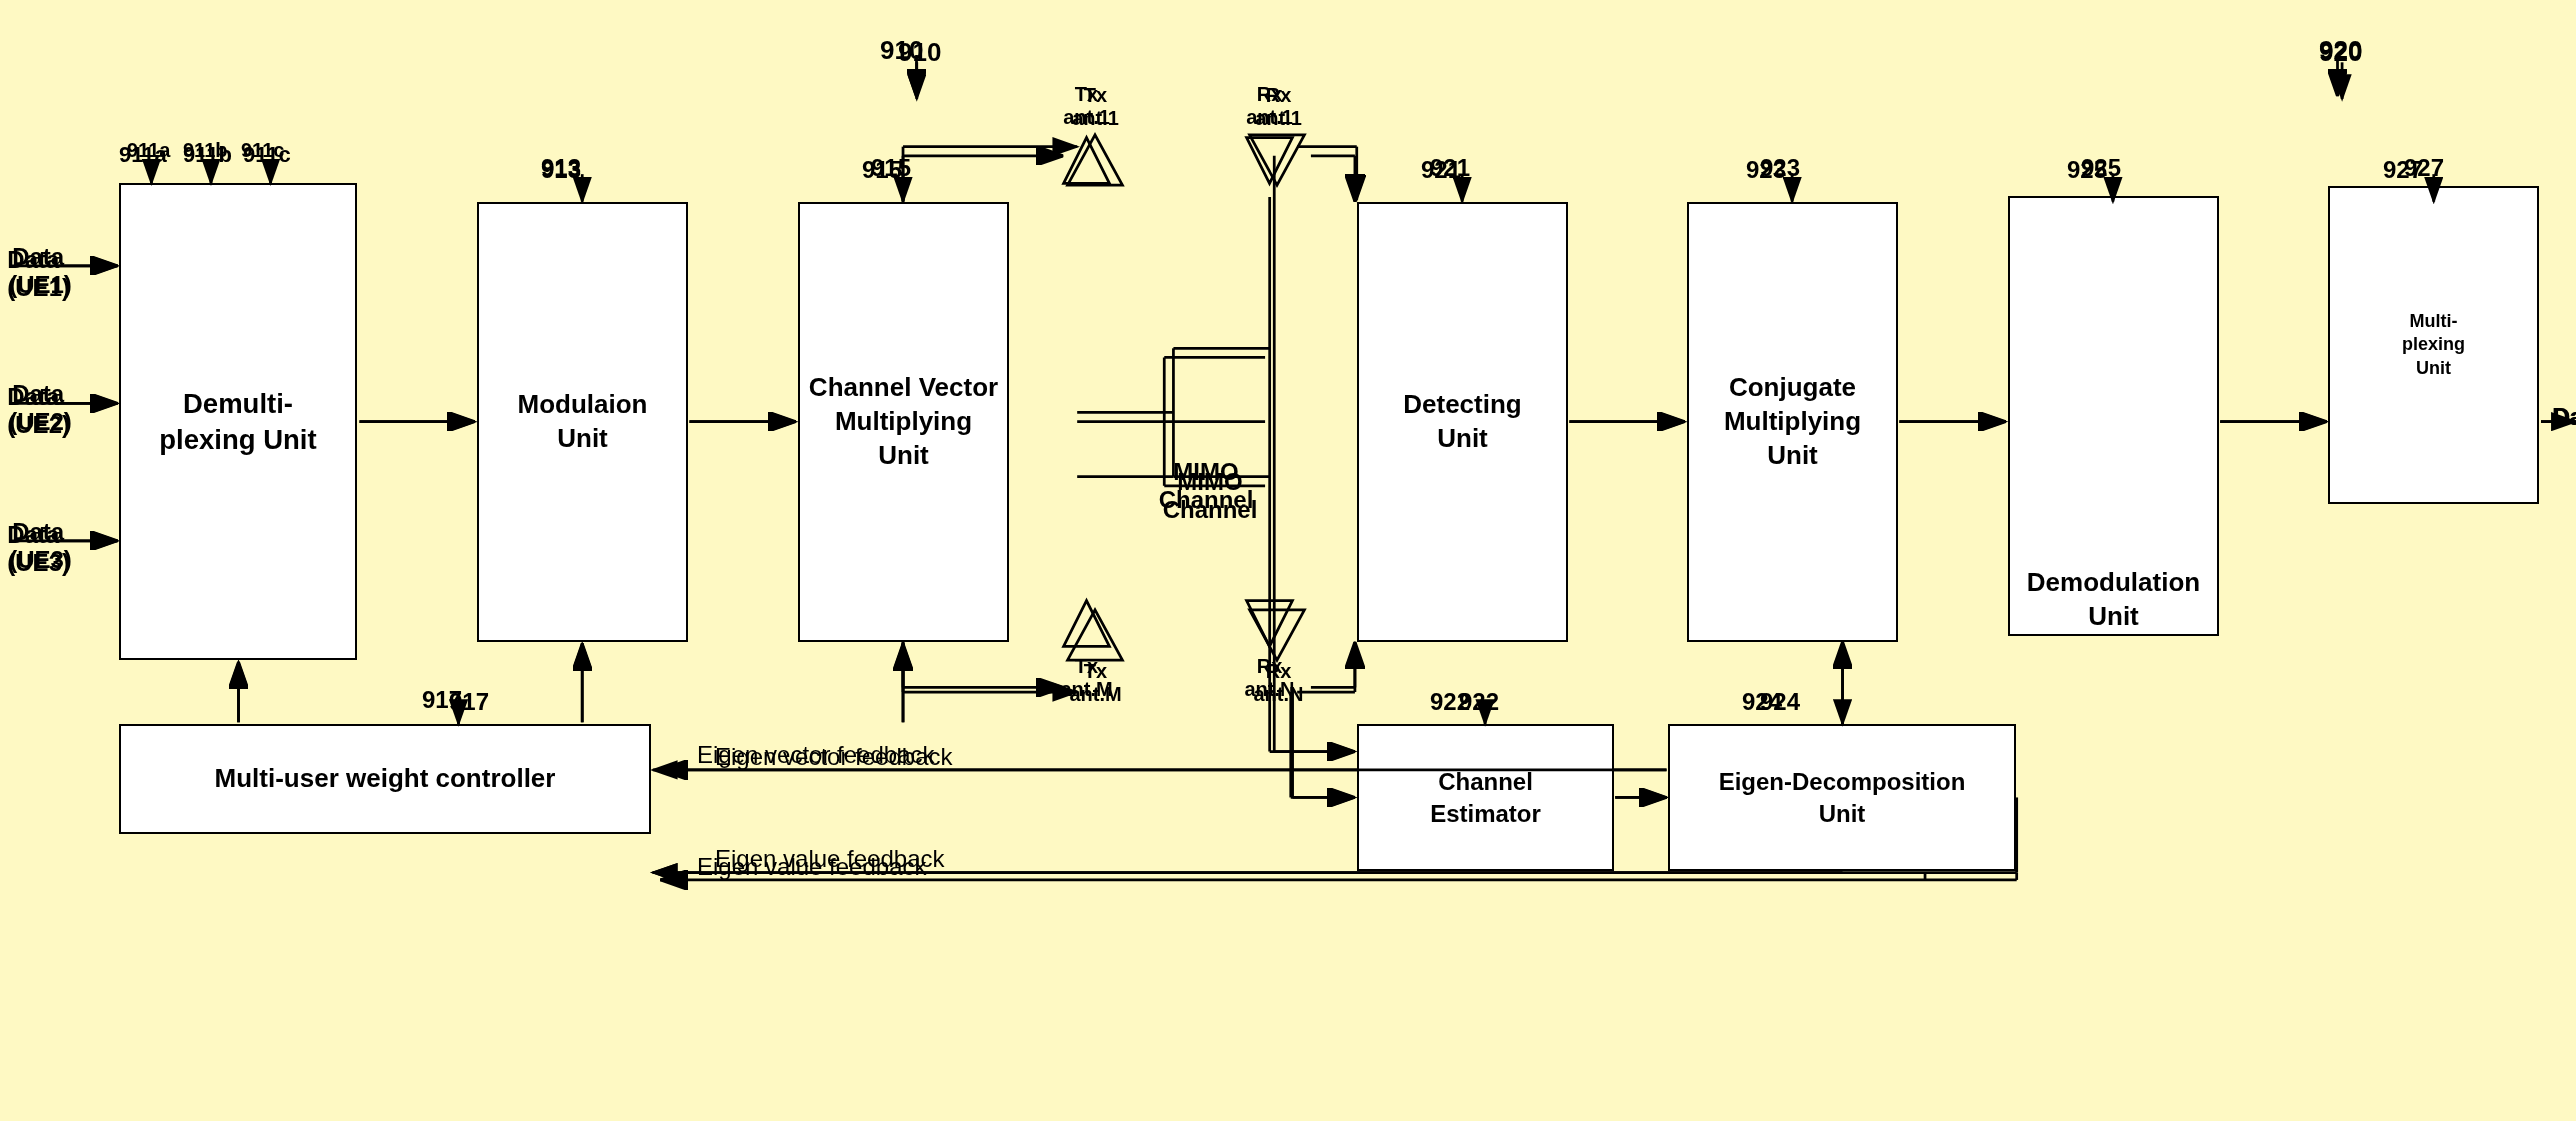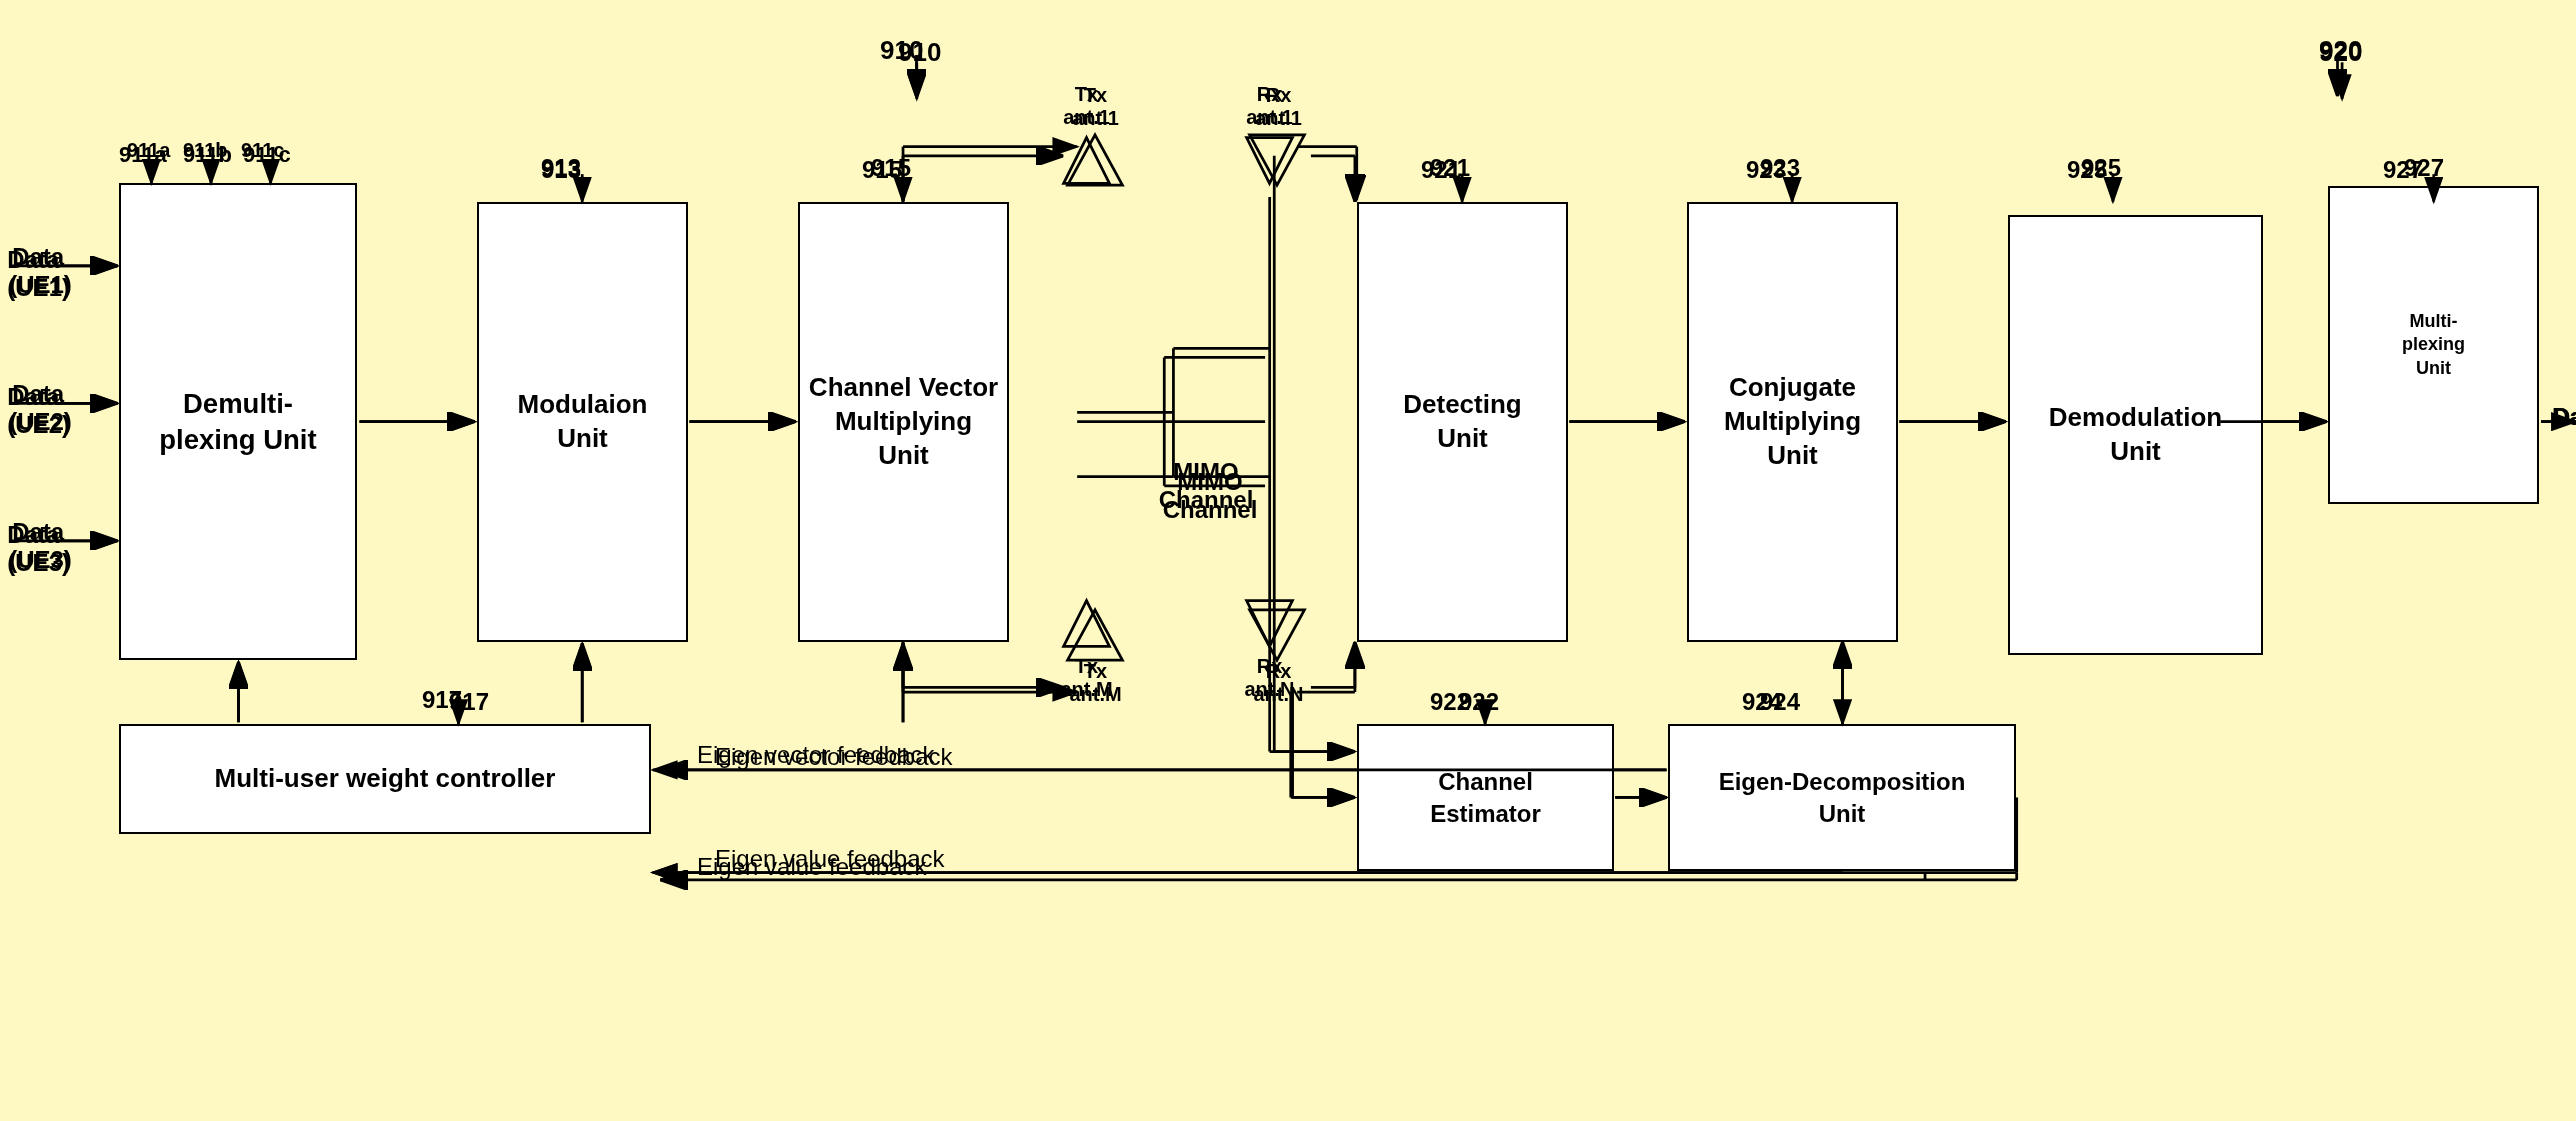--- a/index.html
+++ b/index.html
@@ -201,21 +201,21 @@
     <span style="white-space:pre-line;">Detecting
 Unit</span>
   </div>
 
   <div class="block" style="left:1687px; top:202px; width:211px; height:440px; font-size:26px;">
     <span style="white-space:pre-line;">Conjugate
 Multiplying
 Unit</span>
   </div>
 
-  <div class="block" style="left:2008px; top:215px; width:255px; height:440px; font-size:26px;">
+  <div class="block" style="left:2008px; top:196px; width:211px; height:440px; font-size:26px;align-items:flex-end;">
     <span style="white-space:pre-line;">Demodulation
 Unit</span>
   </div>
 
   <div class="block" style="left:2328px; top:186px; width:211px; height:318px; font-size:18px;">
     <span style="white-space:pre-line;">Multi-
 plexing
 Unit</span>
   </div>
 

